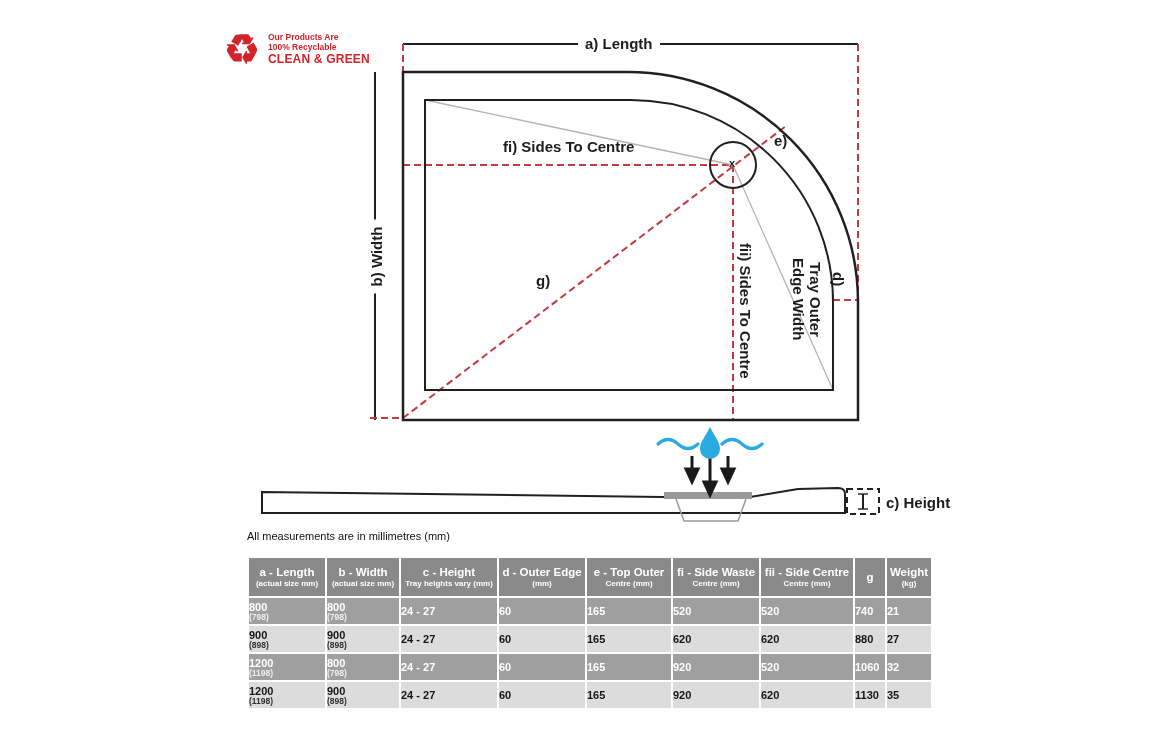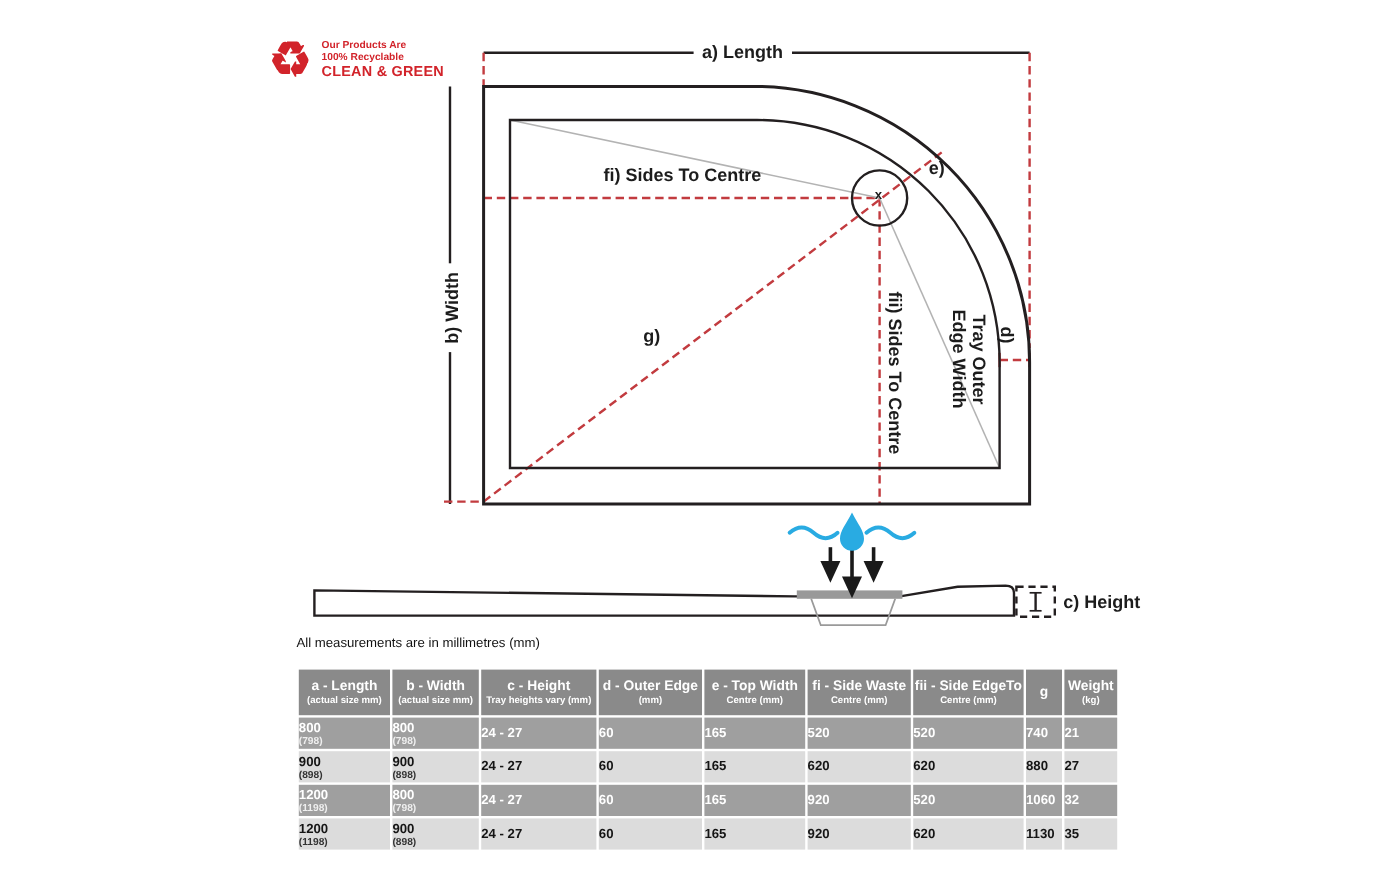--- a/index.html
+++ b/index.html
@@ -139,29 +139,29 @@
           </th>
           <th>
             <div class="main">c - Height</div>
             <div class="sub">Tray heights vary (mm)</div>
           </th>
           <th>
             <div class="main">d - Outer Edge</div>
             <div class="sub">(mm)</div>
           </th>
           <th>
-            <div class="main">e - Top Width</div>
+            <div class="main">e - Top Outer</div>
             <div class="sub">Centre (mm)</div>
           </th>
           <th>
             <div class="main">fi - Side Waste</div>
             <div class="sub">Centre (mm)</div>
           </th>
           <th>
-            <div class="main">fii - Side EdgeTo</div>
+            <div class="main">fii - Side Centre</div>
             <div class="sub">Centre (mm)</div>
           </th>
           <th>
             <div class="main">g</div>
           </th>
           <th>
             <div class="main">Weight</div>
             <div class="sub">(kg)</div>
           </th>
         </tr>

